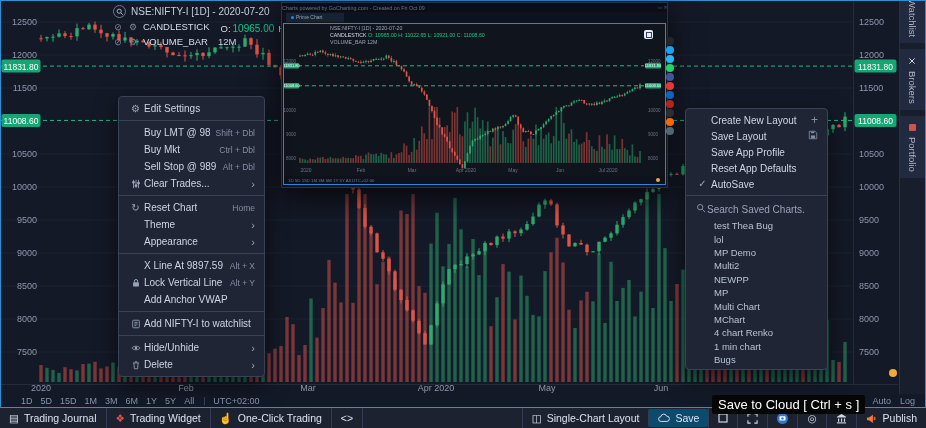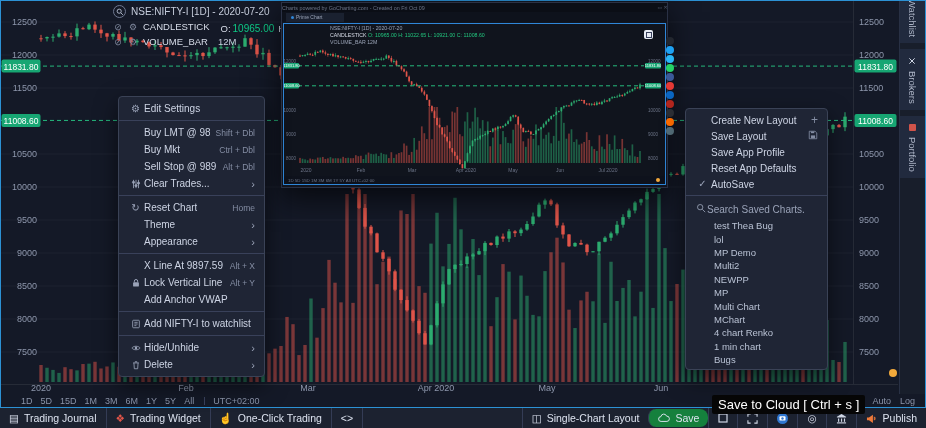--- a/index.html
+++ b/index.html
@@ -68,21 +68,21 @@
   .search-row{display:flex;align-items:center;gap:1px;height:20px;padding:0 10px;color:#9aa3b8;font-size:10px;}
   .saved-item{display:flex;align-items:center;height:13.4px;padding:0 10px 0 28px;color:#b9c2d4;font-size:9.5px;cursor:pointer;}
   
   .tooltip{position:absolute;left:712px;top:395px;z-index:9;background:#060606;color:#fff;font-size:13px;padding:2px 6px;border-radius:2px;white-space:nowrap;}
   
   .toolbar{position:absolute;left:0;bottom:0;width:926px;height:20px;background:#1c2230;display:flex;align-items:stretch;z-index:3;}
   .tb-btn{display:flex;align-items:center;gap:5px;padding:0 9px;border-right:1px solid #343c55;color:#dde3f0;font-size:10.5px;cursor:pointer;white-space:nowrap;}
   .tb-btn .ic{display:inline-flex;align-items:center;}
   .tb-right{margin-left:auto;display:flex;align-items:stretch;}
   .tb-right .tb-btn{border-left:1px solid #343c55;border-right:none;}
-  .tb-save{background:#15803d;border-radius:8px;margin:1px 0;}
+  .tb-save{background:#0c4a6e;border-radius:2px;margin:1px 0;}
   .cam{width:11px;height:11px;border-radius:50%;background:#2f77d0;display:inline-flex;align-items:center;justify-content:center;}
   .ic-or{color:#f0a440;} .ic-red{color:#e25549;}
 </style>
 </head>
 <body>
 
 <div class="app">
 
   <div class="chart-shell">
     <svg id="mainChart" class="main-svg" width="897" height="393">

